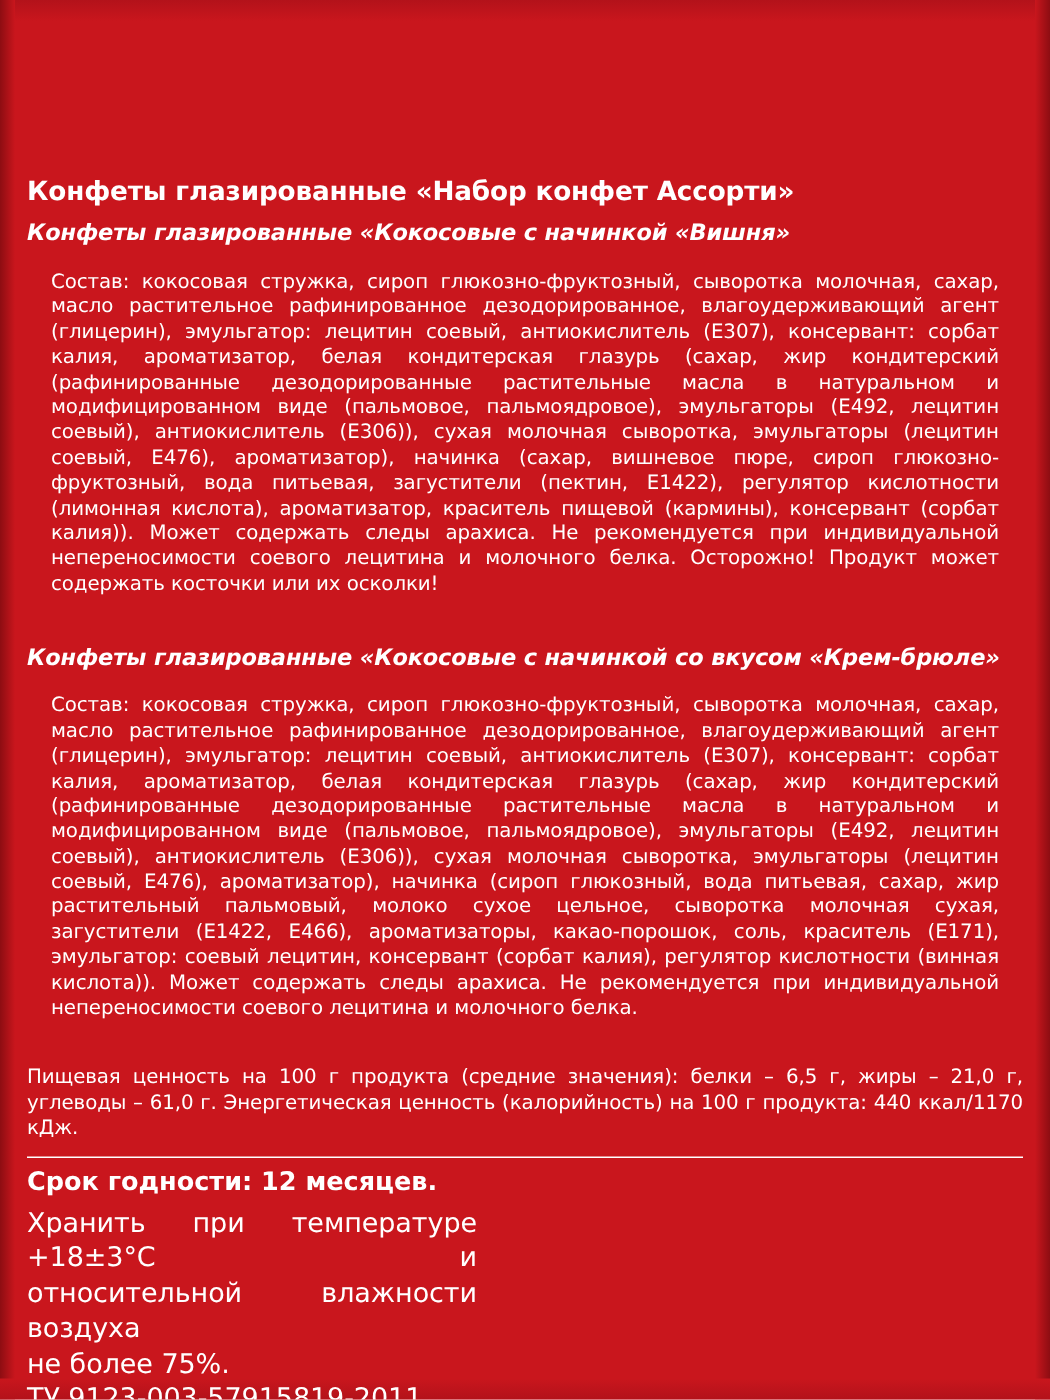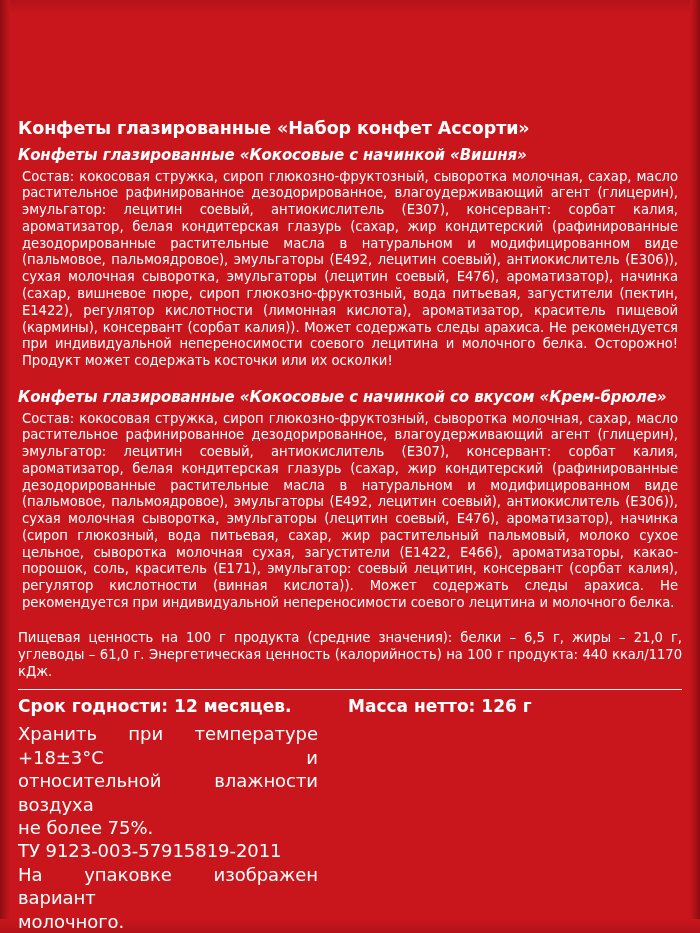--- a/index.html
+++ b/index.html
@@ -64,21 +64,21 @@
     font-style: italic;
     line-height: 1.25;
     margin: 0 0 2px 0;
     letter-spacing: -0.1px;
   }
   .body-text {
     font-size: 13.2px;
     line-height: 1.27;
     text-align: justify;
     text-justify: inter-word;
-    margin: 4px;
+    margin: 16px;
     letter-spacing: -0.05px;
   }
   .block-gap {
     height: 14px;
   }
   .nutrition {
     font-size: 13.2px;
     line-height: 1.28;
     text-align: justify;
     margin: 0;
@@ -144,21 +144,20 @@
     <p class="body-text">Состав: кокосовая стружка, сироп глюкозно-фруктозный, сыворотка молочная, сахар, масло растительное рафинированное дезодорированное, влагоудерживающий агент (глицерин), эмульгатор: лецитин соевый, антиокислитель (Е307), консервант: сорбат калия, ароматизатор, белая кондитерская глазурь (сахар, жир кондитерский (рафинированные дезодорированные растительные масла в натуральном и модифицированном виде (пальмовое, пальмоядровое), эмульгаторы (Е492, лецитин соевый), антиокислитель (Е306)), сухая молочная сыворотка, эмульгаторы (лецитин соевый, Е476), ароматизатор), начинка (сироп глюкозный, вода питьевая, сахар, жир растительный пальмовый, молоко сухое цельное, сыворотка молочная сухая, загустители (Е1422, Е466), ароматизаторы, какао-порошок, соль, краситель (Е171), эмульгатор: соевый лецитин, консервант (сорбат калия), регулятор кислотности (винная кислота)). Может содержать следы арахиса. Не рекомендуется при индивидуальной непереносимости соевого лецитина и молочного белка.</p>
 
     <div class="block-gap"></div>
 
     <p class="nutrition">Пищевая ценность на 100 г продукта (средние значения): белки – 6,5 г, жиры – 21,0 г, углеводы – 61,0 г. Энергетическая ценность (калорийность) на 100 г продукта: 440 ккал/1170 кДж.</p>
 
     <hr class="rule">
 
     <div class="facts-row">
       <div class="shelf-life">Срок годности: 12 месяцев.</div>
-      <div class="net-weight">Масса нетто: 126 г</div>
     </div>
 
     <div class="storage">
       <div class="just">Хранить при температуре +18±3°С и</div>
       <div class="just">относительной влажности воздуха</div>
       <div>не более 75%.</div>
       <div>ТУ 9123-003-57915819-2011</div>
       <div class="just">На упаковке изображен вариант</div>
       <div>молочного.</div>
     </div>

